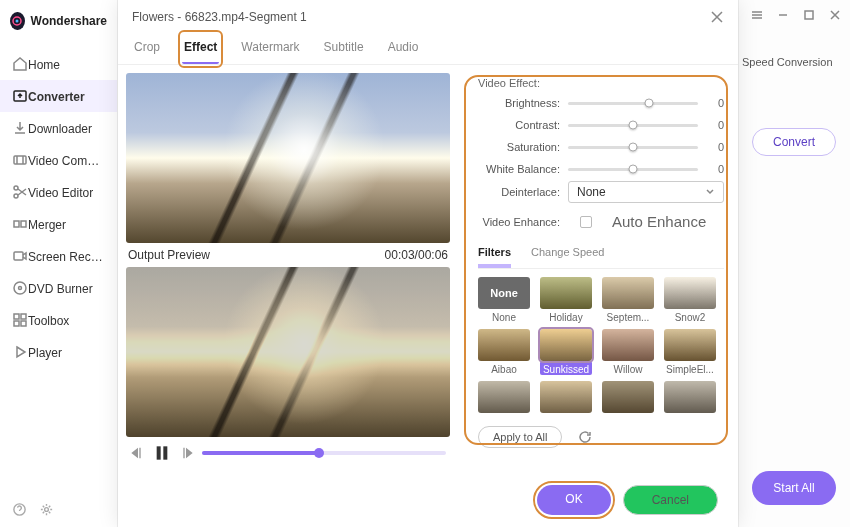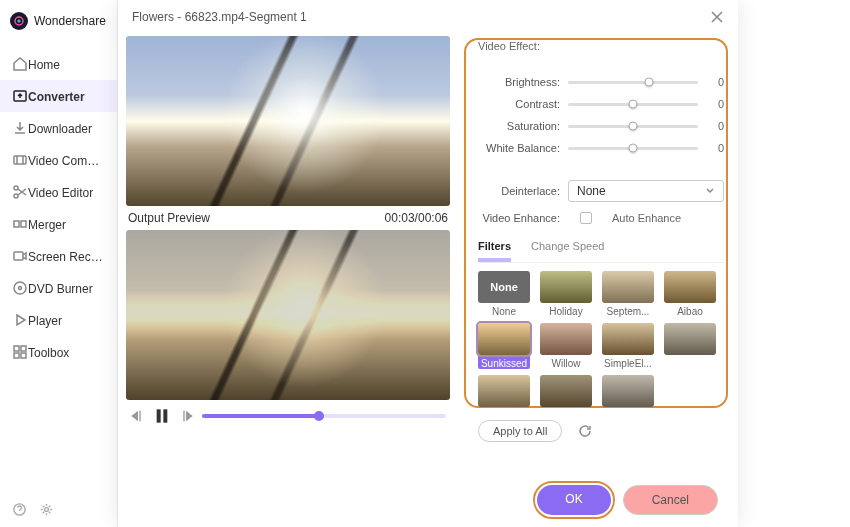--- a/index.html
+++ b/index.html
@@ -2,21 +2,21 @@
 <html><head>
 <meta charset="utf-8">
 <style>
 *{box-sizing:border-box;margin:0;padding:0;font-family:-apple-system,BlinkMacSystemFont,"Segoe UI",Arial,sans-serif;font-size:12px;color:#333}
 body{width:850px;height:527px;overflow:hidden;background:#fff;position:relative}
 .app{display:flex;width:100%;height:100%}
 .sidebar{width:118px;background:#fff;border-right:1px solid #eee;display:flex;flex-direction:column}
 .brand{display:flex;align-items:center;gap:6px;padding:12px 10px}
 .brand-badge{width:18px;height:18px;border-radius:50%;background:#1a1a2e;display:flex;align-items:center;justify-content:center}
 .brand-badge svg{width:10px;height:10px}
-.brand-text{font-weight:400;font-size:12px;color:#222}
+.brand-text{font-weight:700;font-size:12px;color:#222}
 .nav{flex:1;padding-top:6px}
 .nav-item{display:flex;align-items:flex-end;gap:0;padding:8px 12px;color:#777;cursor:pointer}
 .nav-item.active{background:#f3f0ff;color:#222;font-weight:600}
 .nav-item .ico{width:16px;height:16px;flex:none;display:flex;align-items:center;justify-content:center}
 .nav-item .ico svg{stroke:#888;fill:none;stroke-width:1.5}
 .nav-item.active .ico svg{stroke:#222}
 .nav-label{white-space:nowrap;overflow:hidden;text-overflow:ellipsis}
 .sidebar-bottom{display:flex;gap:12px;padding:10px 12px;color:#aaa}
 .sidebar-bottom .ico{width:15px;height:15px}
 .right-strip{position:absolute;right:0;top:0;width:112px;height:527px;background:#fdfdfd;border-left:1px solid #eee}
@@ -41,22 +41,22 @@
  linear-gradient(115deg,transparent 40%,rgba(20,15,10,.7) 41%,rgba(20,15,10,.7) 42%,transparent 43%,transparent 55%,rgba(20,15,10,.6) 56%,rgba(20,15,10,.6) 57%,transparent 58%)}
 .vid2{filter:sepia(.5) saturate(1.2) brightness(.85)}
 .preview-meta{display:flex;justify-content:space-between;padding:5px 2px;font-size:11px;color:#666}
 .transport{display:flex;align-items:center;gap:8px;padding:8px 4px}
 .tbtn{width:16px;height:16px;cursor:pointer;display:flex;align-items:center;justify-content:center}
 .seek{flex:1;height:4px;background:#e6e0f9;border-radius:2px;position:relative}
 .seek-fill{position:absolute;left:0;top:0;height:100%;width:48%;background:#8a6bf2;border-radius:2px}
 .seek-knob{position:absolute;left:48%;top:50%;width:10px;height:10px;border-radius:50%;background:#8a6bf2;transform:translate(-50%,-50%)}
 .effect-col{flex:1;padding:4px 14px 0 20px;position:relative}
 .orange-box{position:absolute;left:6px;top:2px;right:10px;height:370px;border:2px solid #d98b3a;border-radius:14px;pointer-events:none}
-.section-label{font-size:11px;color:#666;margin-bottom:24px}
-.sliders{display:flex;flex-direction:column;gap:10px;margin-bottom:26px}
+.section-label{font-size:11px;color:#666;margin-bottom:8px}
+.sliders{display:flex;flex-direction:column;gap:10px;margin-bottom:6px}
 .srow{display:flex;align-items:center;gap:8px}
 .srow label{width:82px;text-align:right;font-size:11px;color:#555}
 .srow .track{flex:1;height:3px;background:#ddd;border-radius:2px;position:relative}
 .srow .knob{position:absolute;top:50%;width:9px;height:9px;border-radius:50%;background:#fff;border:1px solid #aaa;box-shadow:0 1px 2px rgba(0,0,0,.2);transform:translate(-50%,-50%)}
 .srow .val{width:18px;text-align:right;font-size:11px;color:#666}
 .selrow{display:flex;align-items:center;gap:8px;margin-bottom:10px}
 .selrow label{width:82px;text-align:right;font-size:11px;color:#555}
 .sel{flex:1;border:1px solid #ccc;border-radius:3px;padding:3px 8px;font-size:11px;color:#555;display:flex;justify-content:space-between;align-items:center;cursor:pointer}
 .chkrow{display:flex;align-items:center;gap:20px;margin-bottom:12px}
 .chkrow label{width:82px;text-align:right;font-size:11px;color:#555}
@@ -70,21 +70,21 @@
 .filt-thumb.none{background:#6a6a6a;display:flex;align-items:center;justify-content:center;color:#fff;font-size:11px;font-weight:600}
 .filt.selected .filt-thumb{outline:2px solid #8a6bf2}
 .filt-label{font-size:10px;color:#666;text-align:center;padding-top:3px;white-space:nowrap;overflow:hidden;text-overflow:ellipsis}
 .filt.selected .filt-label{background:#8a6bf2;color:#fff;border-radius:2px}
 .apply-row{display:flex;align-items:center;gap:16px;margin-top:10px}
 .apply-btn{border:1px solid #ccc;border-radius:14px;padding:4px 14px;font-size:11px;color:#555;cursor:pointer;background:#fff}
 .refresh{width:14px;height:14px;cursor:pointer}
 .dlg-footer{position:absolute;bottom:12px;right:20px;display:flex;gap:12px}
 .btn{border-radius:16px;padding:7px 28px;font-size:12px;cursor:pointer;text-align:center}
 .btn-ok{background:#8a6bf2;color:#fff;outline:2px solid #d98b3a;outline-offset:2px}
-.btn-cancel{background:#fca5a5;border:1px solid #ccc;color:#555}
+.btn-cancel{background:#22c55e;border:1px solid #ccc;color:#555}
 svg{overflow:visible}
 </style>
 </head>
 <body>
 
 <div class="app">
   <div class="sidebar">
     <div class="brand">
       <span class="brand-badge">
           <svg viewBox="0 0 10 10">
@@ -162,56 +162,82 @@
             <svg viewBox="0 0 16 16">
               <circle cx="8" cy="8" r="6"></circle>
               <circle cx="8" cy="8" r="1.5"></circle>
             </svg>
           </span>
           <span class="nav-label">DVD Burner</span>
         </div>
       <div class="nav-item">
           <span class="ico">
             <svg viewBox="0 0 16 16">
-              <path d="M5 3l8 5-8 5z"></path>
-            </svg>
-          </span>
-          <span class="nav-label">Player</span>
-        </div>
-      <div class="nav-item">
-          <span class="ico">
-            <svg viewBox="0 0 16 16">
               <rect x="2" y="2" width="5" height="5"></rect>
               <rect x="9" y="2" width="5" height="5"></rect>
               <rect x="2" y="9" width="5" height="5"></rect>
               <rect x="9" y="9" width="5" height="5"></rect>
             </svg>
           </span>
           <span class="nav-label">Toolbox</span>
+        </div>
+      <div class="nav-item">
+          <span class="ico">
+            <svg viewBox="0 0 16 16">
+              <path d="M5 3l8 5-8 5z"></path>
+            </svg>
+          </span>
+          <span class="nav-label">Player</span>
         </div>
     </div>
     <div class="sidebar-bottom">
       <span class="ico"><svg viewBox="0 0 16 16" fill="none" stroke="#aaa" stroke-width="1.5">
             <circle cx="8" cy="8" r="6"></circle>
             <path d="M6 6a2 2 0 113 2c-.5.3-1 .7-1 1.5M8 12h0"></path>
           </svg></span>
       <span class="ico"><svg viewBox="0 0 16 16" fill="none" stroke="#aaa" stroke-width="1.5">
             <circle cx="8" cy="8" r="2"></circle>
             <path d="M8 2v2M8 12v2M2 8h2M12 8h2M4 4l1.5 1.5M10.5 10.5L12 12M12 4l-1.5 1.5M5.5 10.5L4 12"></path>
           </svg></span>
     </div>
   </div>
 
+  <div class="right-strip">
+    <div class="win-ctrls">
+      <svg class="ico" viewBox="0 0 14 14">
+          <path d="M2 4h10M2 7h10M2 10h10"></path>
+        </svg>
+      <svg class="ico" viewBox="0 0 14 14">
+          <path d="M3 7h8"></path>
+        </svg>
+      <svg class="ico" viewBox="0 0 14 14">
+          <rect x="3" y="3" width="8" height="8"></rect>
+        </svg>
+      <svg class="ico" viewBox="0 0 14 14">
+          <path d="M3 3l8 8M11 3l-8 8"></path>
+        </svg>
+    </div>
+    <div class="speed-pill">Speed Conversion</div>
+    <div class="pill convert-pill">Convert</div>
+    <div class="startall">Start All</div>
+  </div>
 
   <div class="dialog">
     <div class="dlg-header">
       <span class="dlg-title">Flowers - 66823.mp4-Segment 1</span>
       <svg class="dlg-close" viewBox="0 0 14 14" stroke="#888" stroke-width="1.5">
           <path d="M2 2l10 10M12 2L2 12"></path>
         </svg>
+    </div>
+    <div class="tabs">
+      <div class="tab">Crop</div>
+      <div class="tab active">Effect</div>
+      <div class="tab">Watermark</div>
+      <div class="tab">Subtitle</div>
+      <div class="tab">Audio</div>
     </div>
     <div class="dlg-body">
       <div class="preview-col">
         <div class="vid"></div>
         <div class="preview-meta">
           <span>Output Preview</span>
           <span>00:03/00:06</span>
         </div>
         <div class="vid vid2"></div>
         <div class="transport">
@@ -275,38 +301,42 @@
           <div class="sel">
             <span>None</span>
             <svg width="10" height="10" viewBox="0 0 10 10">
                 <path d="M2 3l3 3 3-3" fill="none" stroke="#888" stroke-width="1.5"></path>
               </svg>
           </div>
         </div>
         <div class="chkrow">
           <label>Video Enhance:</label>
           <span class="chk"></span>
-          <span style="font-size:11px;color:#666">Auto Enhance</span>
+          <span style="font-size:15px;color:#666">Auto Enhance</span>
         </div>
         <div class="subtabs">
           <div class="subtab active">Filters</div>
           <div class="subtab">Change Speed</div>
         </div>
         <div class="filters" id="filters">
             <div class="filt">
               <div class="filt-thumb none">None</div>
               <div class="filt-label">None</div>
             </div>
             <div class="filt">
               <div class="filt-thumb" style="filter: hue-rotate(20deg) saturate(1.3);"></div>
               <div class="filt-label">Holiday</div>
             </div>
             <div class="filt">
               <div class="filt-thumb" style="filter: brightness(1.2) contrast(0.8);"></div>
               <div class="filt-label">Septem...</div>
+            </div>
+            <div class="filt">
+              <div class="filt-thumb" style="filter: brightness(1.3) saturate(0.3);"></div>
+              <div class="filt-label">Snow2</div>
             </div>
             <div class="filt">
               <div class="filt-thumb" style="filter: saturate(1.4);"></div>
               <div class="filt-label">Aibao</div>
             </div>
             <div class="filt selected">
               <div class="filt-thumb" style="filter: sepia(0.6) saturate(1.4);"></div>
               <div class="filt-label">Sunkissed</div>
             </div>
             <div class="filt">

